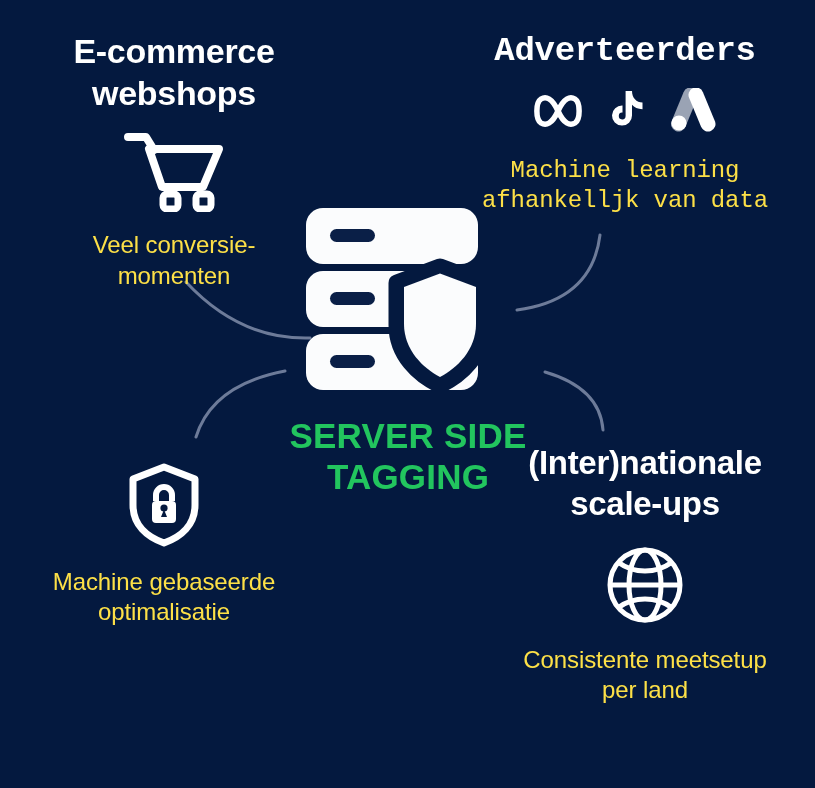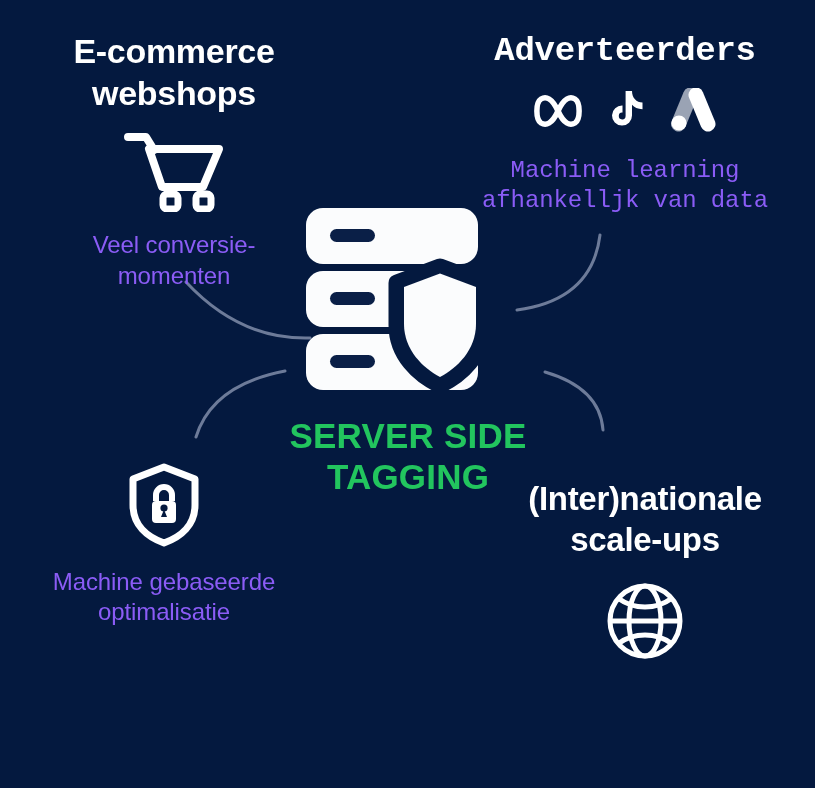--- a/index.html
+++ b/index.html
@@ -41,21 +41,21 @@
   .quad-heading {
     color: #ffffff;
     font-weight: bold;
     font-size: 33px;
     line-height: 1.24;
     letter-spacing: -0.3px;
     white-space: pre-line;
     margin: 0;
   }
   .quad-caption {
-    color: #8b5cf6;
+    color: #fde047;
     font-weight: normal;
     font-size: 24px;
     line-height: 1.26;
     letter-spacing: -0.1px;
     white-space: pre-line;
     margin: 0;
   }
   .icon-wrap {
     display: flex;
     align-items: center;
@@ -97,21 +97,20 @@
     width: 320px;
   }
   #quad-branches .icon-wrap { margin-top: 20px; }
   #quad-branches .quad-caption { margin-top: 20px; }
 
   
   #quad-scaleups {
     left: 480px;
     top: 443px;
     width: 330px;
-    margin-top: 36px;
   }
   #quad-scaleups .icon-wrap { margin-top: 20px; }
   #quad-scaleups .quad-caption { margin-top: 20px; }
 
   
   #center-server {
     position: absolute;
     left: 303px;
     top: 205px;
     width: 196px;
@@ -248,15 +247,17 @@
       <svg width="80" height="80" viewBox="0 0 80 80" aria-hidden="true">
         <g fill="none" stroke="#ffffff" stroke-width="5">
           <circle cx="40" cy="40" r="35"></circle>
           <line x1="5" y1="40" x2="75" y2="40"></line>
           <ellipse cx="40" cy="40" rx="16" ry="35"></ellipse>
           <path d="M 13.5 17.5 C 21 23 30 26 40 26 C 50 26 59 23 66.5 17.5"></path>
           <path d="M 13.5 62.5 C 21 57 30 54 40 54 C 50 54 59 57 66.5 62.5"></path>
         </g>
       </svg>
     </div>
+    <div class="quad-caption">Consistente meetsetup
+per land</div>
   </div>
 
 </div>
 
 </body></html>

